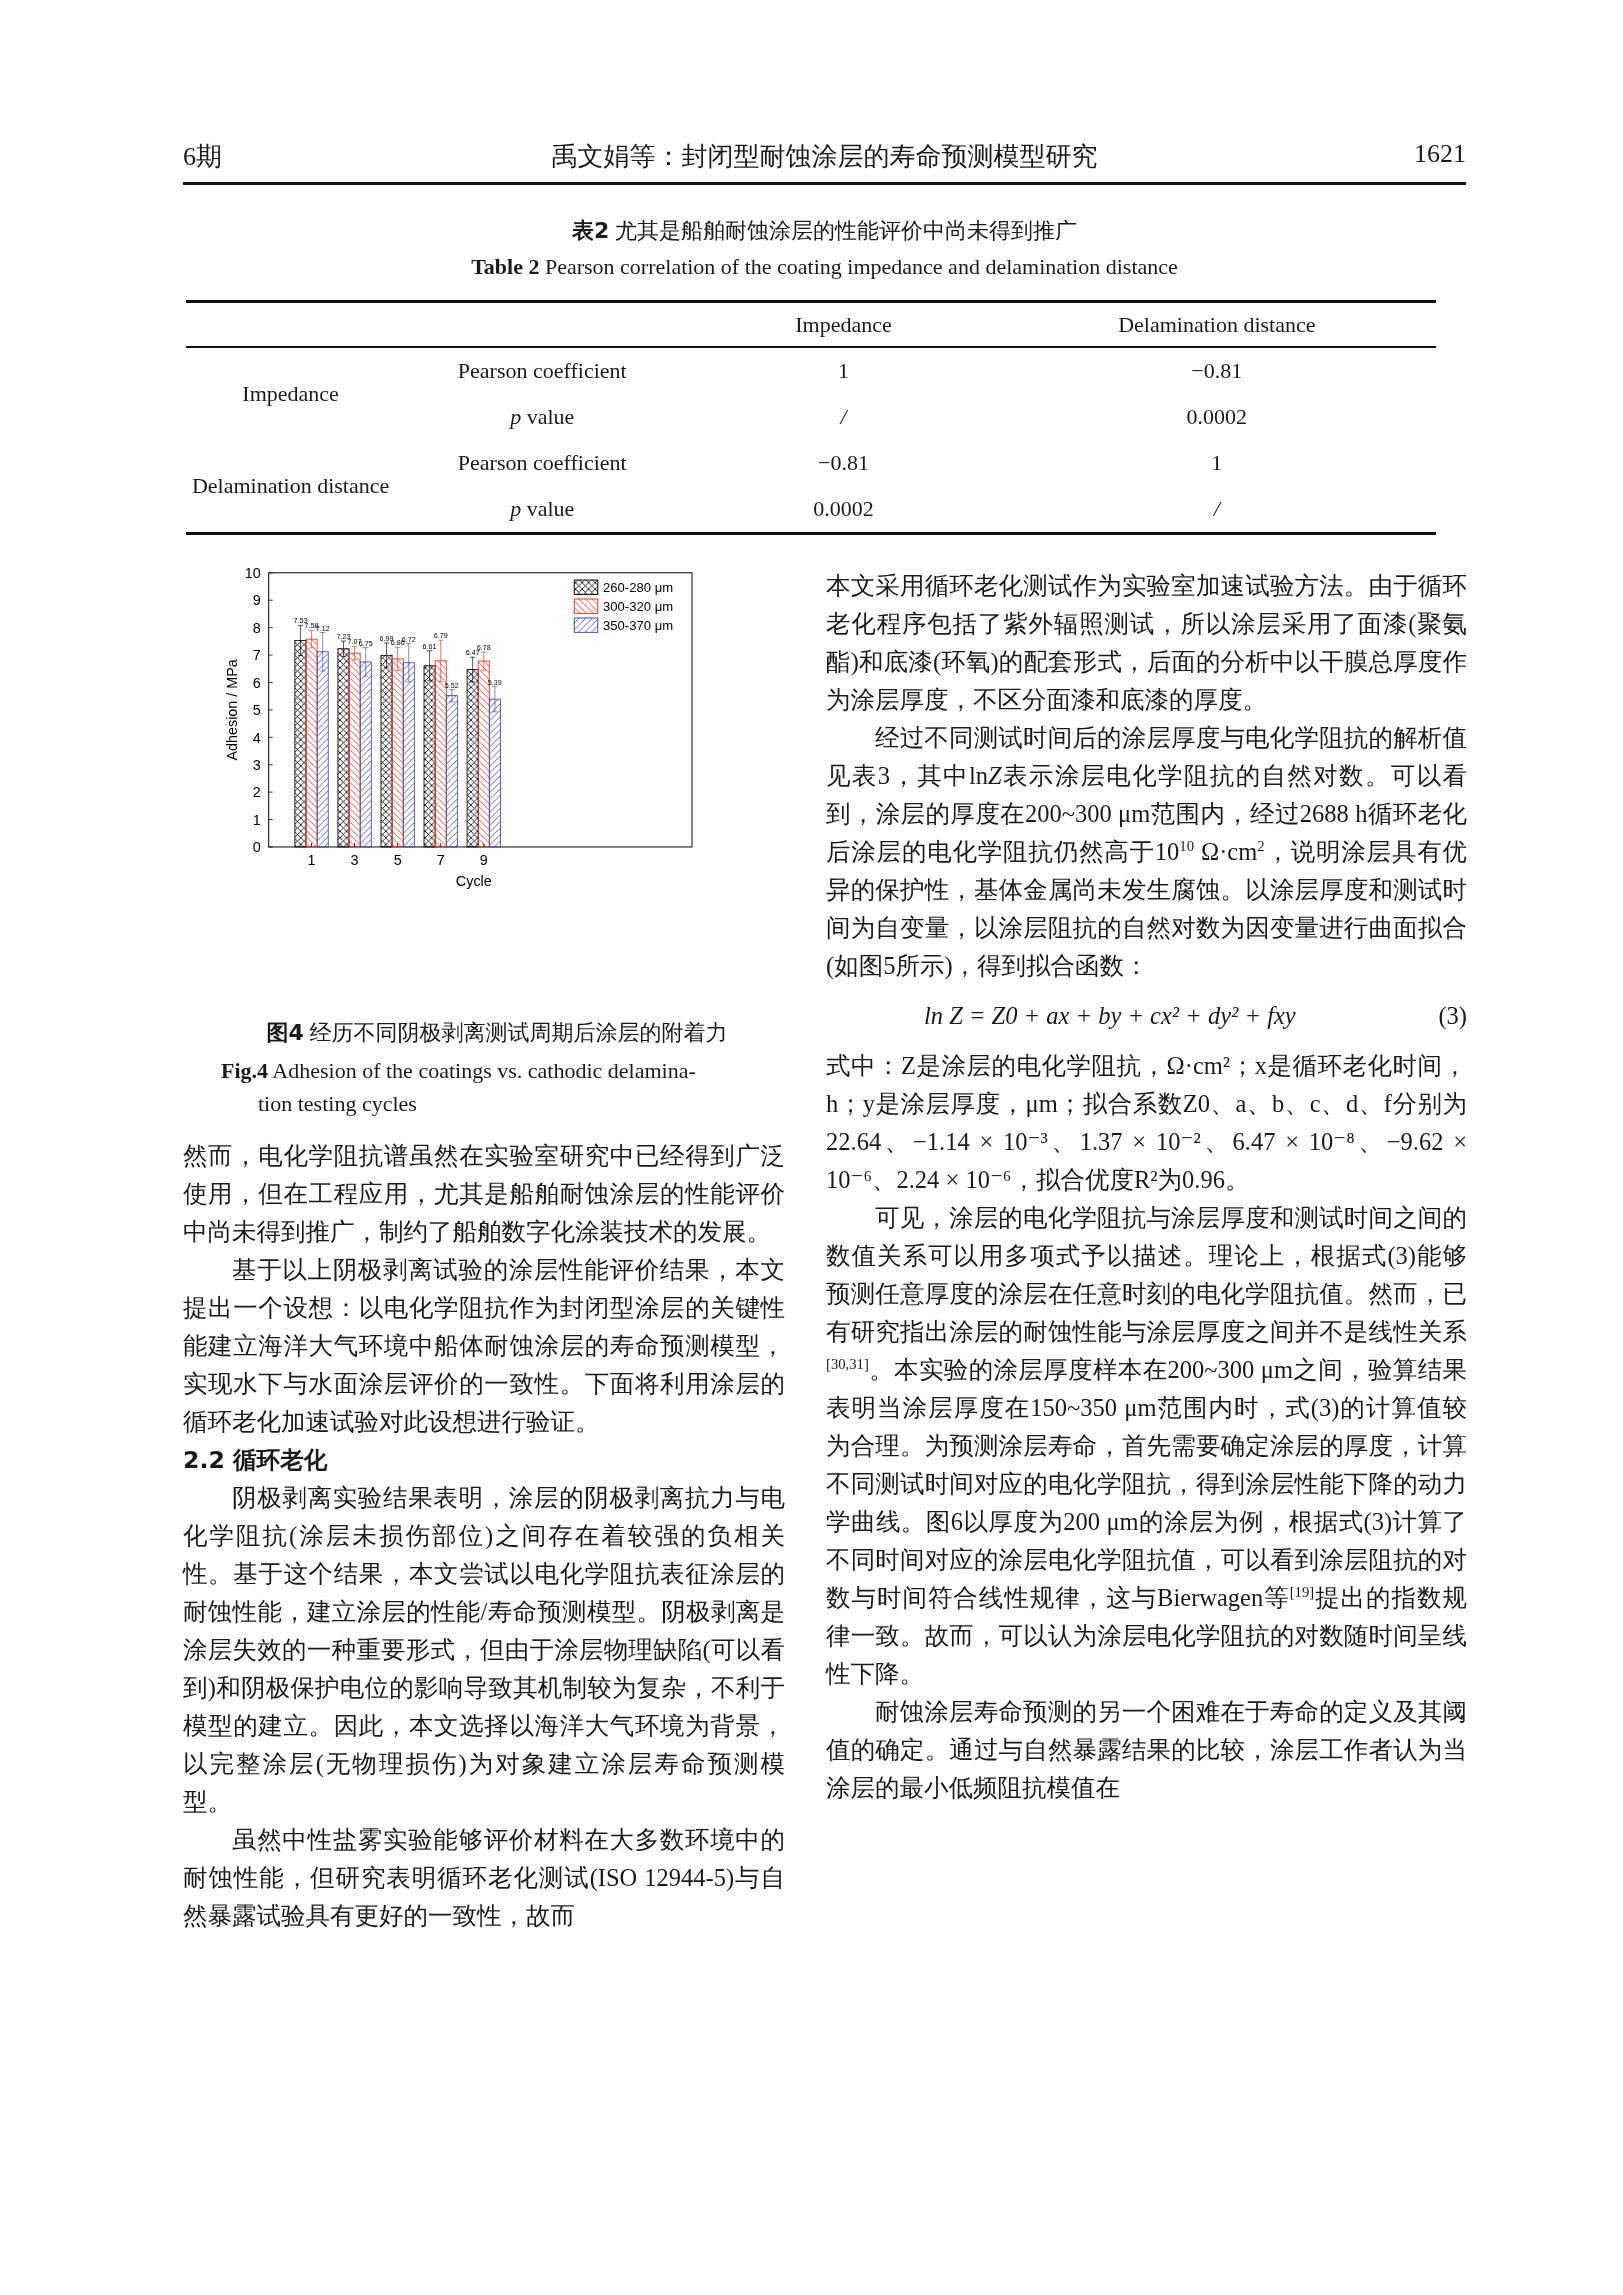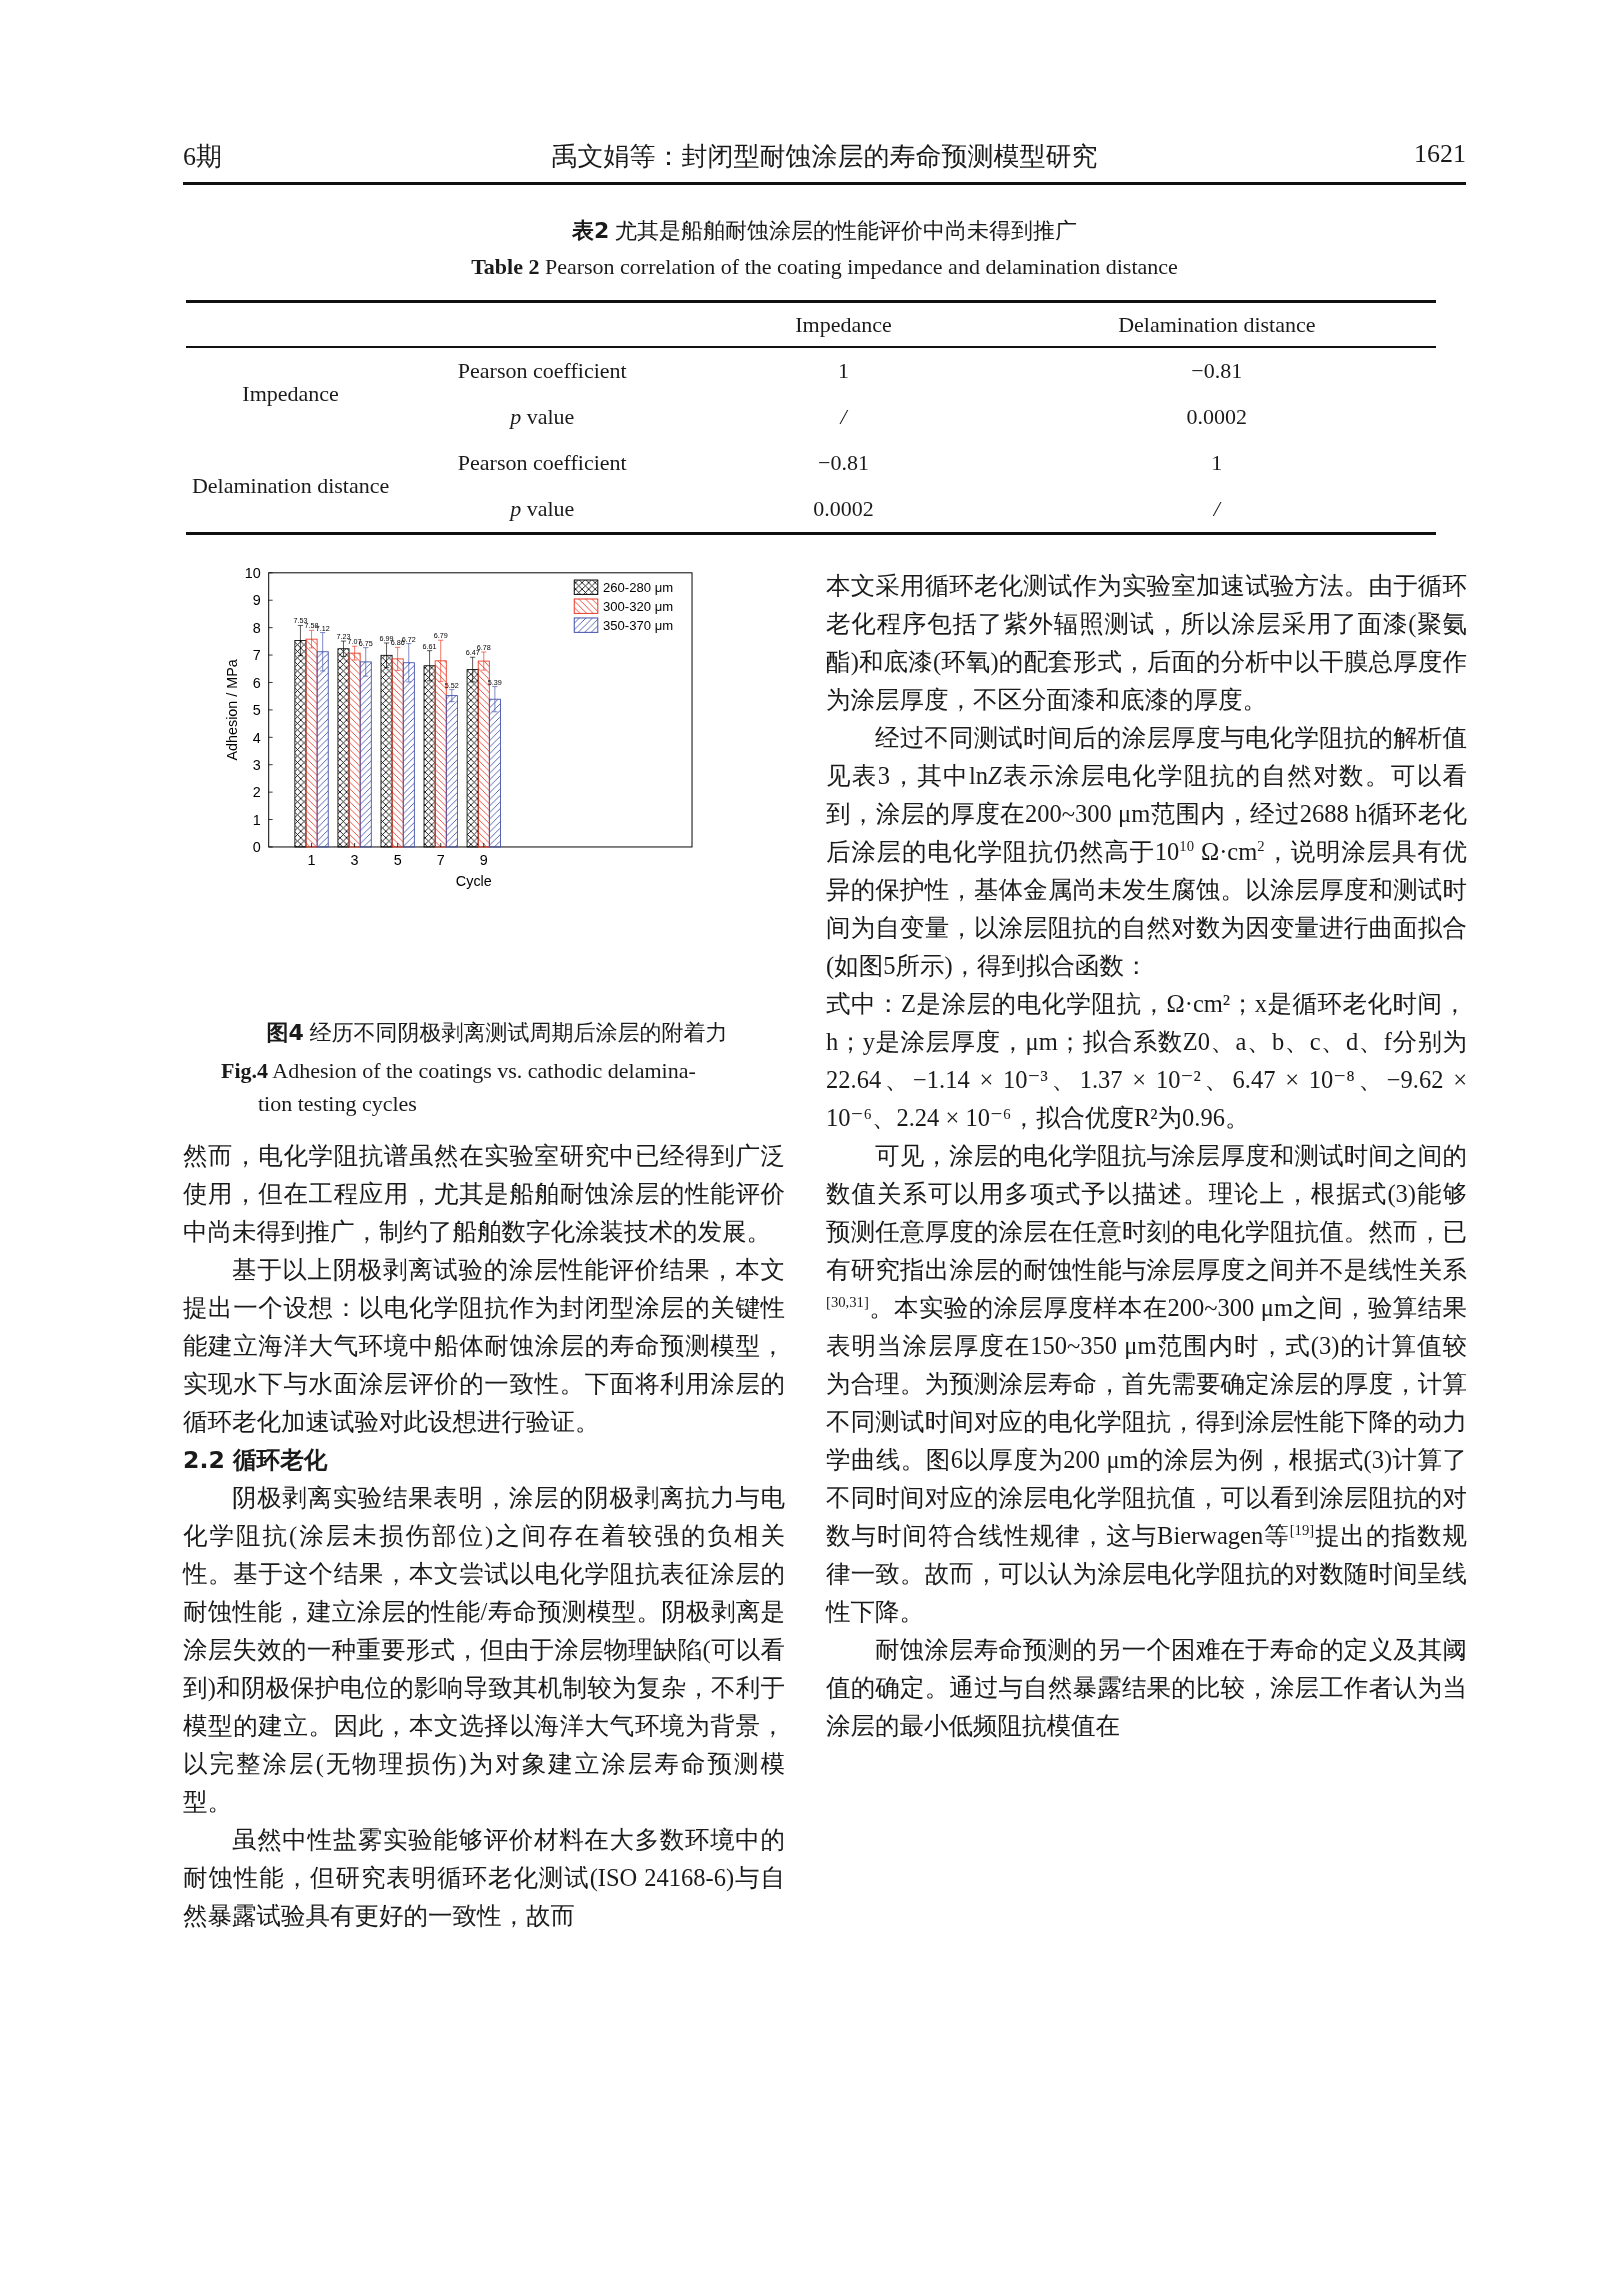--- a/index.html
+++ b/index.html
@@ -246,23 +246,27 @@
   <b>Fig.4</b>
   <span>Adhesion of the coatings vs. cathodic delamina-</span>
   <span class="indent">tion testing cycles</span>
 </div>
 
 <div class="abs col colL">
   <p>然而，电化学阻抗谱虽然在实验室研究中已经得到广泛使用，但在工程应用，尤其是船舶耐蚀涂层的性能评价中尚未得到推广，制约了船舶数字化涂装技术的发展。</p>
   <p class="ind">基于以上阴极剥离试验的涂层性能评价结果，本文提出一个设想：以电化学阻抗作为封闭型涂层的关键性能建立海洋大气环境中船体耐蚀涂层的寿命预测模型，实现水下与水面涂层评价的一致性。下面将利用涂层的循环老化加速试验对此设想进行验证。</p>
   <p class="sec">2.2  循环老化</p>
   <p class="ind">阴极剥离实验结果表明，涂层的阴极剥离抗力与电化学阻抗(涂层未损伤部位)之间存在着较强的负相关性。基于这个结果，本文尝试以电化学阻抗表征涂层的耐蚀性能，建立涂层的性能/寿命预测模型。阴极剥离是涂层失效的一种重要形式，但由于涂层物理缺陷(可以看到)和阴极保护电位的影响导致其机制较为复杂，不利于模型的建立。因此，本文选择以海洋大气环境为背景，以完整涂层(无物理损伤)为对象建立涂层寿命预测模型。</p>
-  <p class="ind">虽然中性盐雾实验能够评价材料在大多数环境中的耐蚀性能，但研究表明循环老化测试(ISO 24168-6)与自然暴露试验具有更好的一致性，故而</p>
+  <p class="ind">虽然中性盐雾实验能够评价材料在大多数环境中的耐蚀性能，但研究表明循环老化测试(ISO 12944-5)与自然暴露试验具有更好的一致性，故而</p>
 </div>
 
 <div class="abs col colR">
   <p>本文采用循环老化测试作为实验室加速试验方法。由于循环老化程序包括了紫外辐照测试，所以涂层采用了面漆(聚氨酯)和底漆(环氧)的配套形式，后面的分析中以干膜总厚度作为涂层厚度，不区分面漆和底漆的厚度。</p>
   <p class="ind"><span>经过不同测试时间后的涂层厚度与电化学阻抗的解析值见表3，其中ln</span><span class="it">Z</span><span>表示涂层电化学阻抗的自然对数。可以看到，涂层的厚度在200~300 μm范围内，经过2688 h循环老化后涂层的电化学阻抗仍然高于10</span><sup>10</sup><span> Ω·cm</span><sup>2</sup><span>，说明涂层具有优异的保护性，基体金属尚未发生腐蚀。以涂层厚度和测试时间为自变量，以涂层阻抗的自然对数为因变量进行曲面拟合(如图5所示)，得到拟合函数：</span></p>
+  <div class="eq">
+    <span class="it">ln Z = Z0 + ax + by + cx² + dy² + fxy</span>
+    <span>(3)</span>
+  </div>
   <p>式中：Z是涂层的电化学阻抗，Ω·cm²；x是循环老化时间，h；y是涂层厚度，μm；拟合系数Z0、a、b、c、d、f分别为22.64、−1.14 × 10⁻³、1.37 × 10⁻²、6.47 × 10⁻⁸、−9.62 × 10⁻⁶、2.24 × 10⁻⁶，拟合优度R²为0.96。</p>
   <p class="ind"><span>可见，涂层的电化学阻抗与涂层厚度和测试时间之间的数值关系可以用多项式予以描述。理论上，根据式(3)能够预测任意厚度的涂层在任意时刻的电化学阻抗值。然而，已有研究指出涂层的耐蚀性能与涂层厚度之间并不是线性关系</span><sup>[30,31]</sup><span>。本实验的涂层厚度样本在200~300 μm之间，验算结果表明当涂层厚度在150~350 μm范围内时，式(3)的计算值较为合理。为预测涂层寿命，首先需要确定涂层的厚度，计算不同测试时间对应的电化学阻抗，得到涂层性能下降的动力学曲线。图6以厚度为200 μm的涂层为例，根据式(3)计算了不同时间对应的涂层电化学阻抗值，可以看到涂层阻抗的对数与时间符合线性规律，这与Bierwagen等</span><sup>[19]</sup><span>提出的指数规律一致。故而，可以认为涂层电化学阻抗的对数随时间呈线性下降。</span></p>
   <p class="ind">耐蚀涂层寿命预测的另一个困难在于寿命的定义及其阈值的确定。通过与自然暴露结果的比较，涂层工作者认为当涂层的最小低频阻抗模值在</p>
 </div>
 
 
 </body></html>

